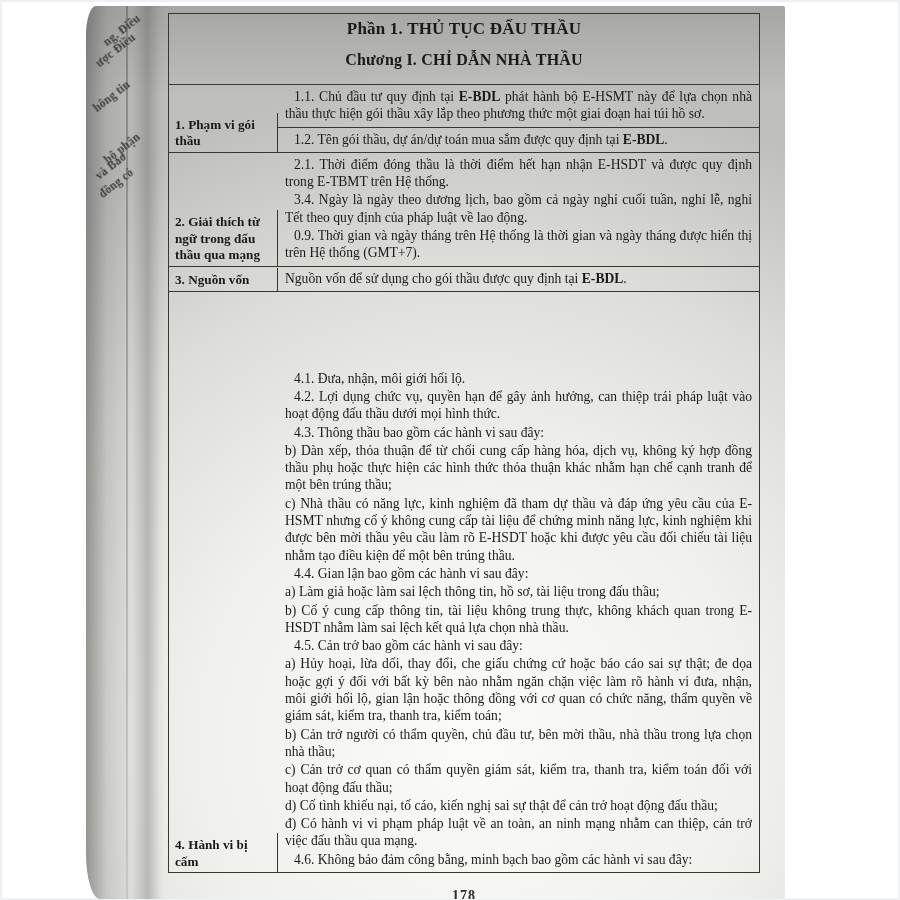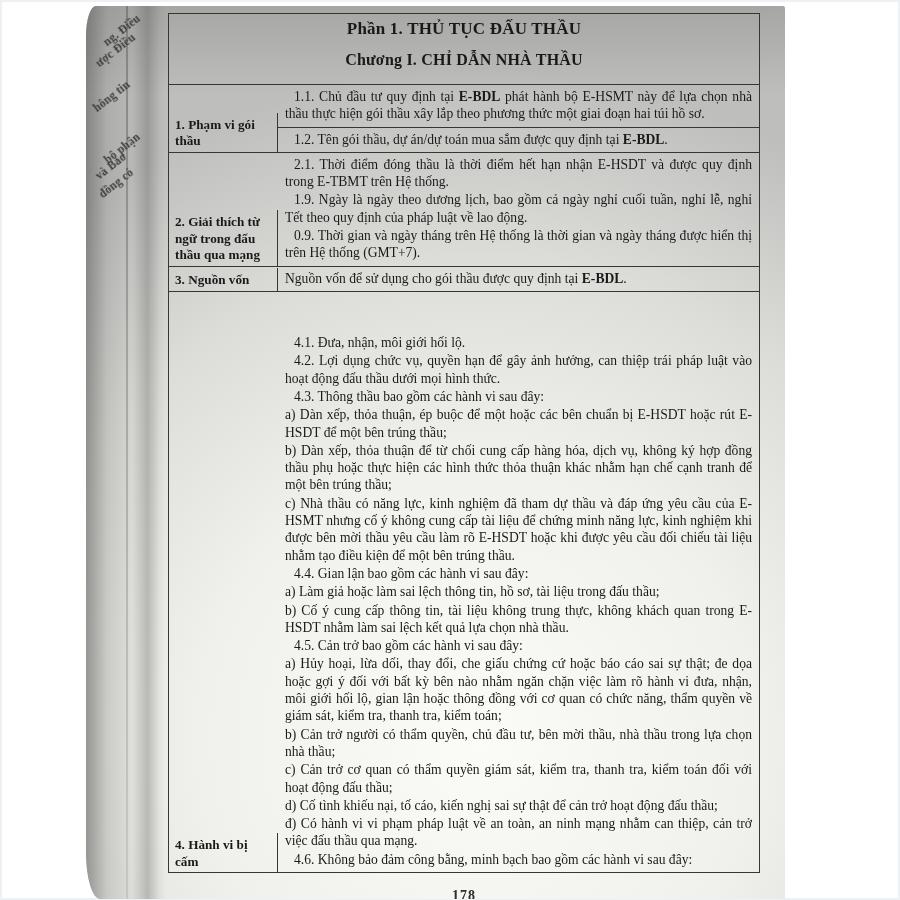--- a/index.html
+++ b/index.html
@@ -82,41 +82,40 @@
             <div class="subcell">
               <p class="para num">1.2. Tên gói thầu, dự án/dự toán mua sắm được quy định tại <b>E-BDL</b>.</p>
             </div>
           </div>
         </div>
         <div class="trow">
           <div class="term-cell">2. Giải thích từ ngữ trong đấu thầu qua mạng</div>
           <div class="content-cell">
             <div class="subcell">
               <p class="para num">2.1. Thời điểm đóng thầu là thời điểm hết hạn nhận E-HSDT và được quy định trong E-TBMT trên Hệ thống.</p>
-              <p class="para num">1.9. Ngày là ngày theo dương lịch, bao gồm cả ngày nghỉ cuối tuần, nghỉ lễ, nghỉ Tết theo quy định của pháp luật về lao động.</p>
+              <p class="para num">3.4. Ngày là ngày theo dương lịch, bao gồm cả ngày nghỉ cuối tuần, nghỉ lễ, nghỉ Tết theo quy định của pháp luật về lao động.</p>
               <p class="para num">0.9. Thời gian và ngày tháng trên Hệ thống là thời gian và ngày tháng được hiển thị trên Hệ thống (GMT+7).</p>
             </div>
           </div>
         </div>
         <div class="trow">
           <div class="term-cell">3. Nguồn vốn</div>
           <div class="content-cell">
             <div class="subcell">
               <p class="para">Nguồn vốn để sử dụng cho gói thầu được quy định tại <b>E-BDL</b>.</p>
             </div>
           </div>
         </div>
         <div class="trow">
           <div class="term-cell">4. Hành vi bị cấm</div>
           <div class="content-cell">
             <div class="subcell">
               <p class="para num">4.1. Đưa, nhận, môi giới hối lộ.</p>
               <p class="para num">4.2. Lợi dụng chức vụ, quyền hạn để gây ảnh hưởng, can thiệp trái pháp luật vào hoạt động đấu thầu dưới mọi hình thức.</p>
               <p class="para num">4.3. Thông thầu bao gồm các hành vi sau đây:</p>
-              <p class="para sub">a) Dàn xếp, thỏa thuận, ép buộc để một hoặc các bên chuẩn bị E-HSDT hoặc rút E-HSDT để một bên trúng thầu;</p>
               <p class="para sub">b) Dàn xếp, thỏa thuận để từ chối cung cấp hàng hóa, dịch vụ, không ký hợp đồng thầu phụ hoặc thực hiện các hình thức thỏa thuận khác nhằm hạn chế cạnh tranh để một bên trúng thầu;</p>
               <p class="para sub">c) Nhà thầu có năng lực, kinh nghiệm đã tham dự thầu và đáp ứng yêu cầu của E-HSMT nhưng cố ý không cung cấp tài liệu để chứng minh năng lực, kinh nghiệm khi được bên mời thầu yêu cầu làm rõ E-HSDT hoặc khi được yêu cầu đối chiếu tài liệu nhằm tạo điều kiện để một bên trúng thầu.</p>
               <p class="para num">4.4. Gian lận bao gồm các hành vi sau đây:</p>
               <p class="para sub">a) Làm giả hoặc làm sai lệch thông tin, hồ sơ, tài liệu trong đấu thầu;</p>
               <p class="para sub">b) Cố ý cung cấp thông tin, tài liệu không trung thực, không khách quan trong E-HSDT nhằm làm sai lệch kết quả lựa chọn nhà thầu.</p>
               <p class="para num">4.5. Cản trở bao gồm các hành vi sau đây:</p>
               <p class="para sub">a) Hủy hoại, lừa dối, thay đổi, che giấu chứng cứ hoặc báo cáo sai sự thật; đe dọa hoặc gợi ý đối với bất kỳ bên nào nhằm ngăn chặn việc làm rõ hành vi đưa, nhận, môi giới hối lộ, gian lận hoặc thông đồng với cơ quan có chức năng, thẩm quyền về giám sát, kiểm tra, thanh tra, kiểm toán;</p>
               <p class="para sub">b) Cản trở người có thẩm quyền, chủ đầu tư, bên mời thầu, nhà thầu trong lựa chọn nhà thầu;</p>
               <p class="para sub">c) Cản trở cơ quan có thẩm quyền giám sát, kiểm tra, thanh tra, kiểm toán đối với hoạt động đấu thầu;</p>
               <p class="para sub">d) Cố tình khiếu nại, tố cáo, kiến nghị sai sự thật để cản trở hoạt động đấu thầu;</p>

